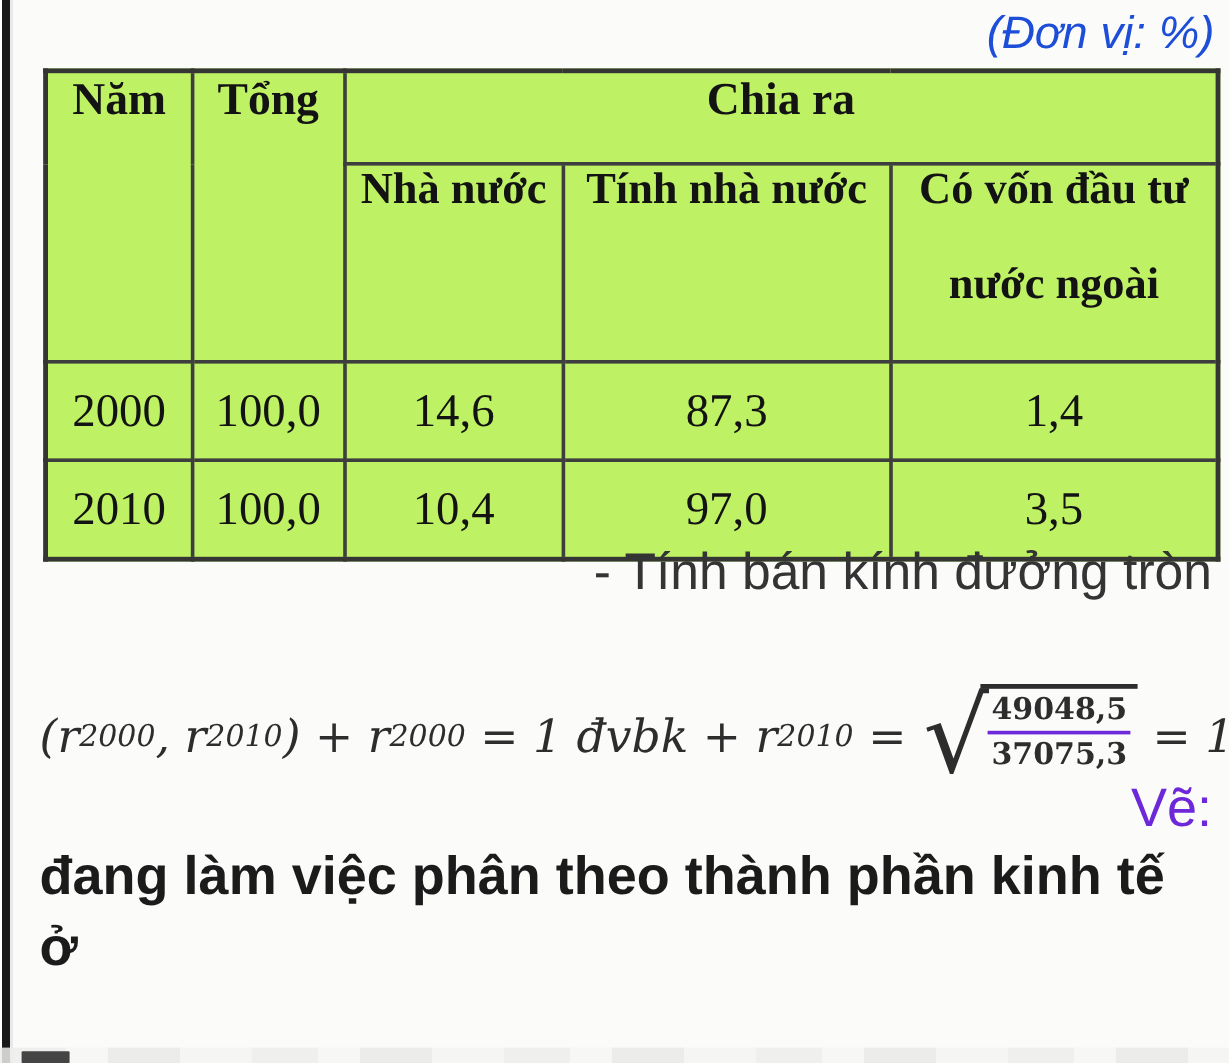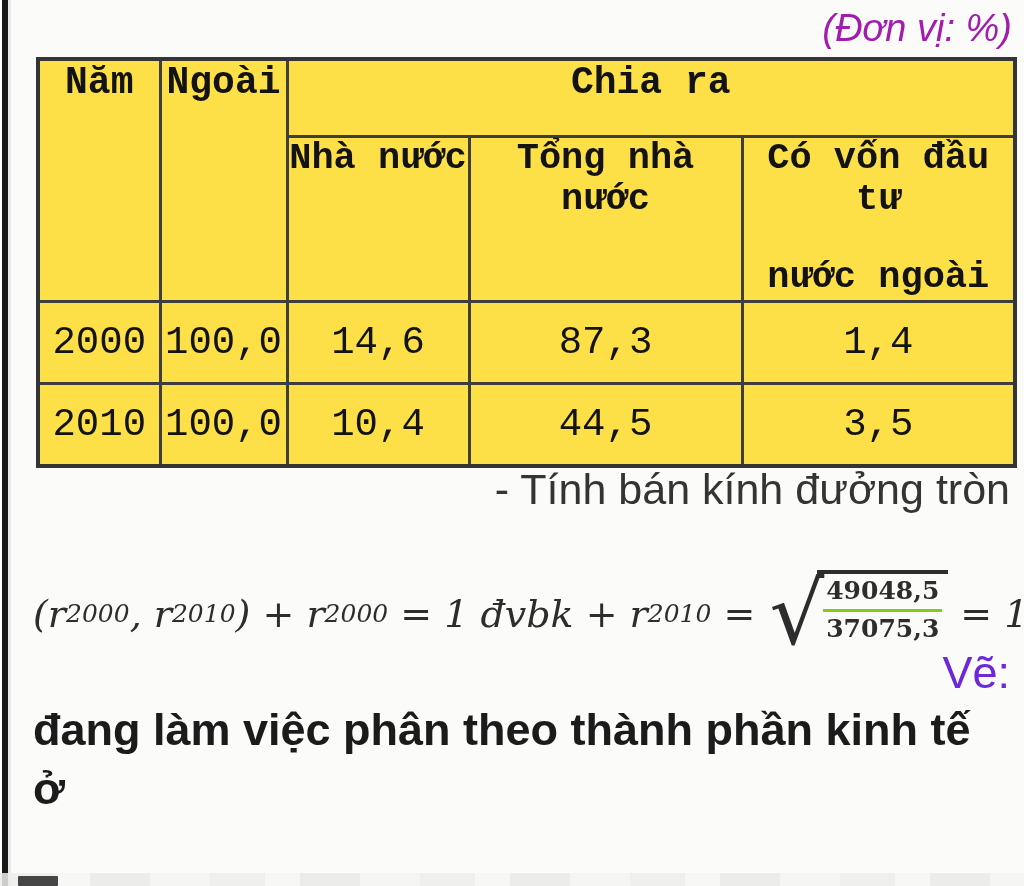--- a/index.html
+++ b/index.html
@@ -8,29 +8,29 @@
     background:#fbfbfa;
     font-family:"Liberation Sans", sans-serif;
   }
   .left-bar{
     position:absolute;left:0;top:0;width:12px;height:886px;
     background:linear-gradient(90deg,#ffffff 0 2px,#191919 2px 8px,#e9e9e9 8px 11px,#fbfbfa 11px);
   }
   .unit-label{
     position:absolute;top:6px;right:12px;
     font:italic 38px/1.2 "Liberation Sans", sans-serif;
-    color:#a21caf;
+    color:#1d4ed8;
   }
   table.data-table{
     position:absolute;left:36px;top:57px;
     border-collapse:collapse;table-layout:fixed;
     width:977px;
-    font-family:Liberation Mono, monospace;
+    font-family:Liberation Serif, serif;
     color:#131313;
-    background:#fde047;
+    background:#bef264;
   }
   table.data-table th, table.data-table td{
     border:3px solid #3e3e3e;
     text-align:center;
     padding:0;
   }
   table.data-table{border:4px solid #353535;}
   th.h-top{
     font-size:38px;font-weight:bold;
     vertical-align:top;padding-top:14px;
@@ -41,21 +41,21 @@
     font-size:37px;font-weight:bold;
     vertical-align:top;padding-top:10px;
     height:162px;line-height:1.1;
   }
   .sub-line2{margin-top:38px;}
   td.cell{
     font-size:39px;
     height:79px;vertical-align:middle;padding-bottom:4px;
   }
   .note-line{
-    position:absolute;top:464px;right:14px;
+    position:absolute;top:452px;right:14px;
     font:400 43px/1.2 "Liberation Sans", sans-serif;
     color:#343434;
   }
   .formula{
     position:absolute;left:33px;top:568px;width:980px;height:92px;
     display:flex;align-items:center;
     font:italic 38px/1 "DejaVu Serif", serif;
     color:#2d2d2d;
   }
   .formula span{white-space:pre;}
@@ -63,21 +63,21 @@
   .radical{
     font-style:normal;font-size:86px;line-height:70px;
     margin:0 -7px 0 2px;font-family:"DejaVu Serif", serif;
   }
   .frac{
     display:inline-flex;flex-direction:column;align-items:center;
     border-top:4px solid #2d2d2d;
     font:bold 25px/1.15 "DejaVu Serif", serif;font-style:normal;
     padding:3px 6px 0 6px;margin-top:-14px;
   }
-  .frac .num{border-bottom:3px solid #84cc16;padding:0 3px 3px 3px;}
+  .frac .num{border-bottom:3px solid #6d28d9;padding:0 3px 3px 3px;}
   .frac .den{padding-top:3px;}
   .draw-label{
     position:absolute;top:648px;right:14px;
     font:400 45px/1.1 "Liberation Sans", sans-serif;
     color:#6d28d9;
   }
   .chart-title{
     position:absolute;left:33px;top:700px;width:960px;
     font:700 45px/59px "Liberation Sans", sans-serif;
     color:#1b1b1b;
@@ -103,43 +103,43 @@
   <colgroup>
     <col style="width:122px">
       <col style="width:127px">
       <col style="width:182px">
       <col style="width:273px">
       <col style="width:273px">
   </colgroup>
   <tbody>
       <tr>
     <th class="h-top h-span" rowspan="2">Năm</th>
-    <th class="h-top h-span" rowspan="2">Ngoài</th>
+    <th class="h-top h-span" rowspan="2">Tổng</th>
     <th class="h-top" colspan="3">Chia ra</th>
   </tr>
   <tr>
     <th class="h-sub">Nhà nước</th>
-    <th class="h-sub">Tổng nhà nước</th>
+    <th class="h-sub">Tính nhà nước</th>
     <th class="h-sub">
       <div>Có vốn đầu tư</div>
       <div class="sub-line2">nước ngoài</div>
     </th>
   </tr>
   <tr>
     <td class="cell">2000</td>
     <td class="cell">100,0</td>
     <td class="cell">14,6</td>
     <td class="cell">87,3</td>
     <td class="cell">1,4</td>
   </tr>
   <tr>
     <td class="cell">2010</td>
     <td class="cell">100,0</td>
     <td class="cell">10,4</td>
-    <td class="cell">44,5</td>
+    <td class="cell">97,0</td>
     <td class="cell">3,5</td>
   </tr>
 </tbody>
   </table>
 
 <div class="note-line">- Tính bán kính đưởng tròn</div>
 
 <div class="formula">
   <span>(r</span>
     <sub>2000</sub>

